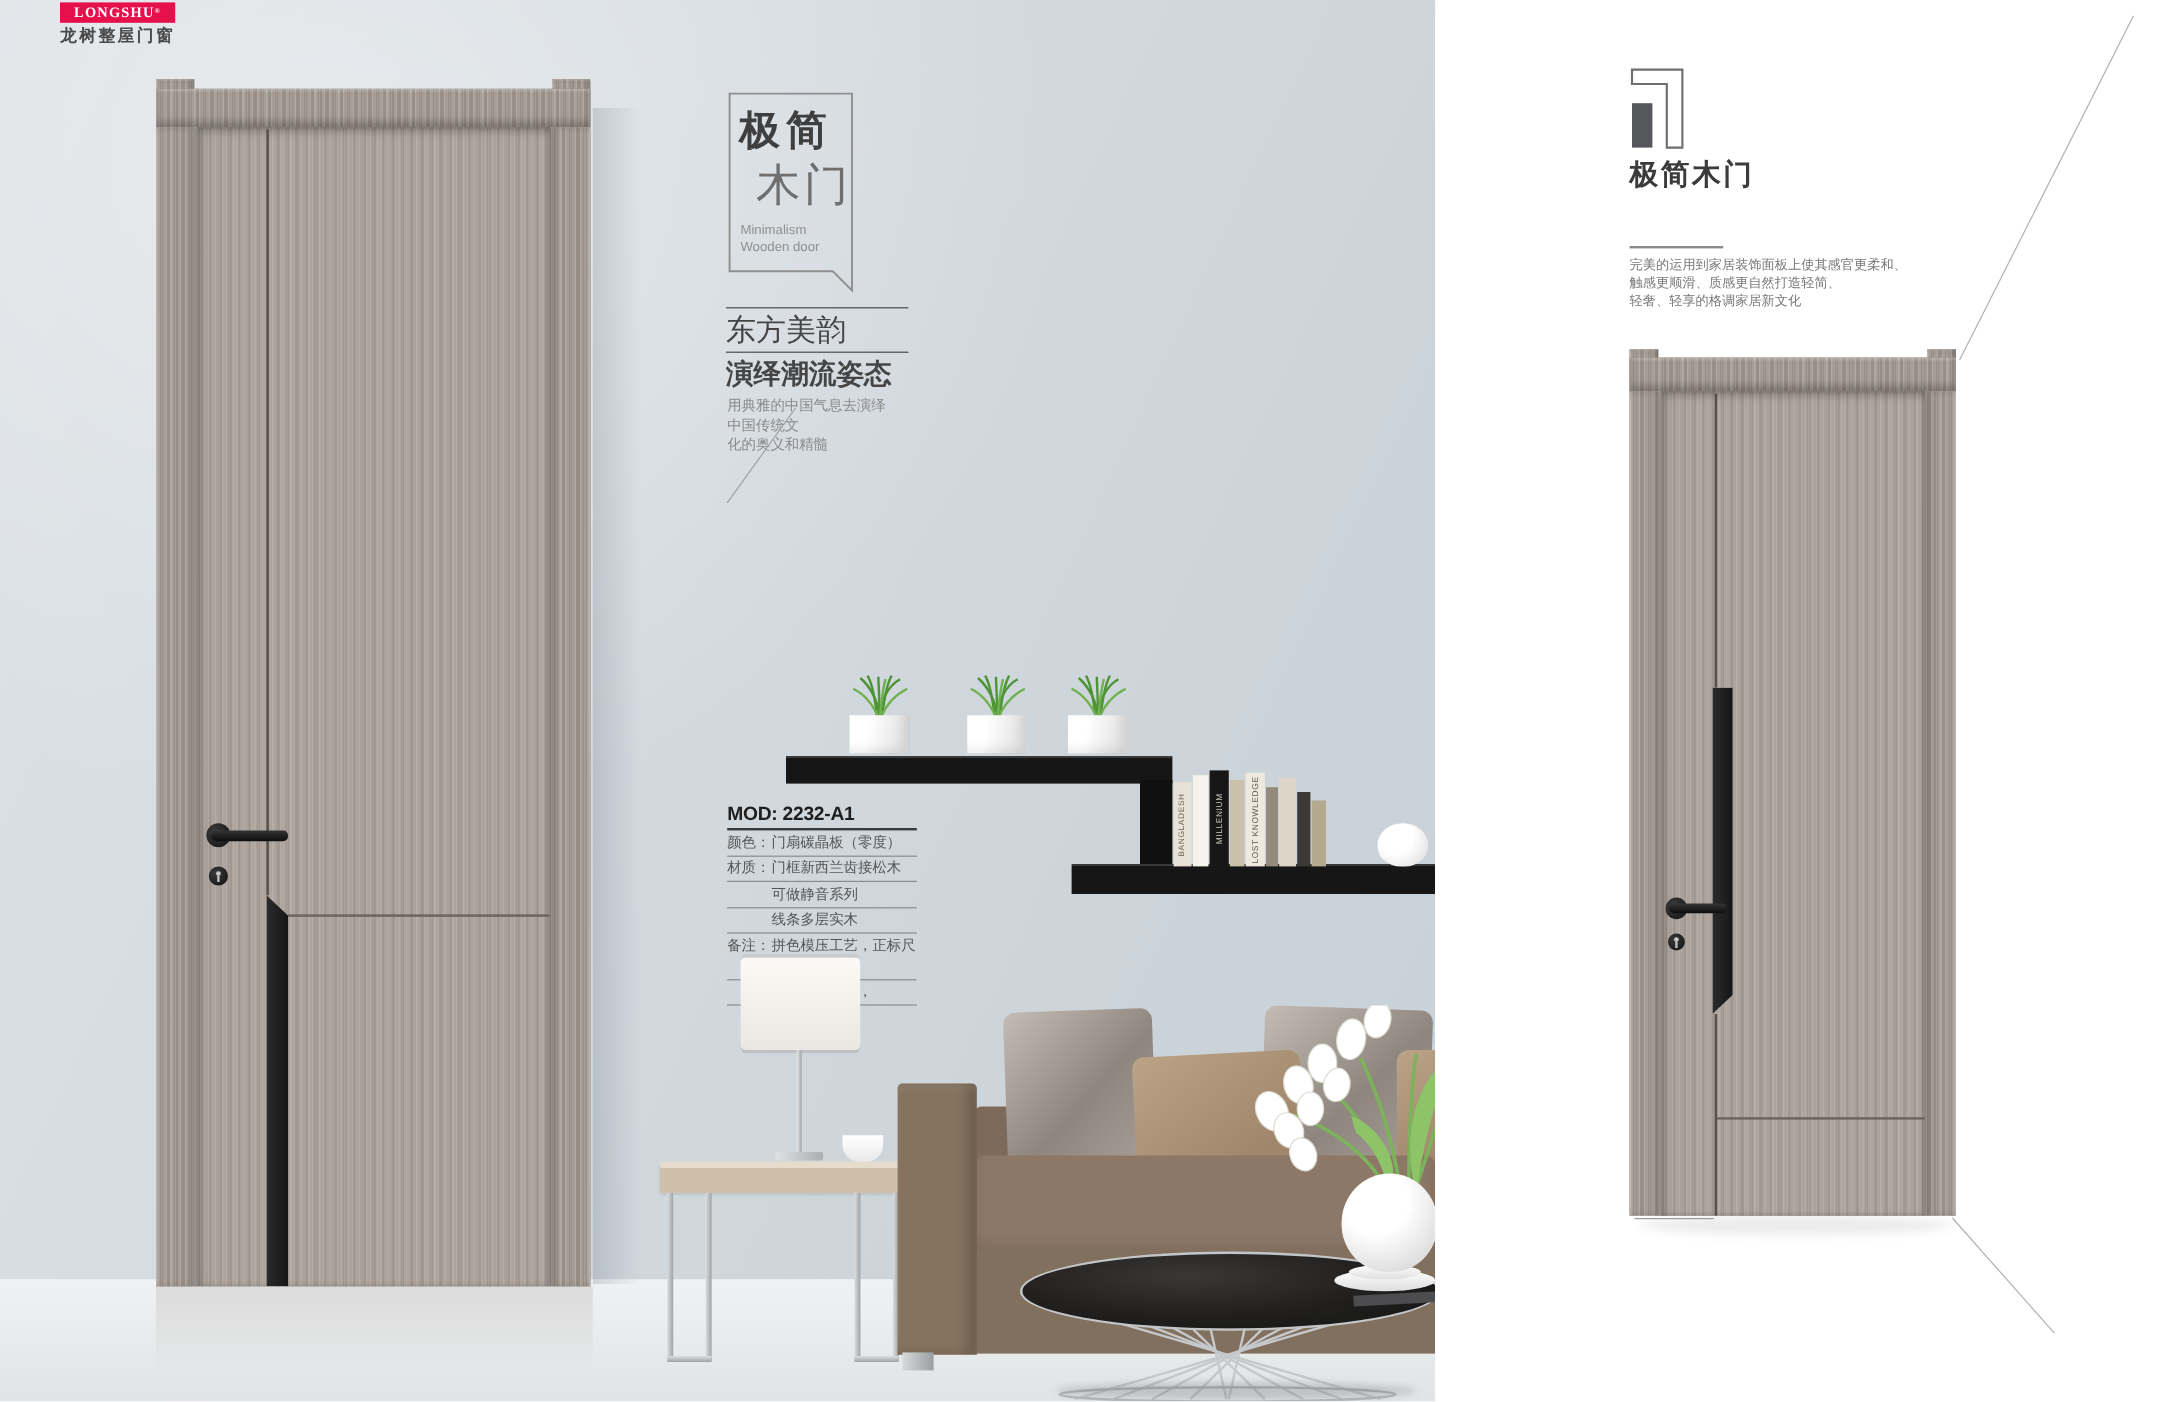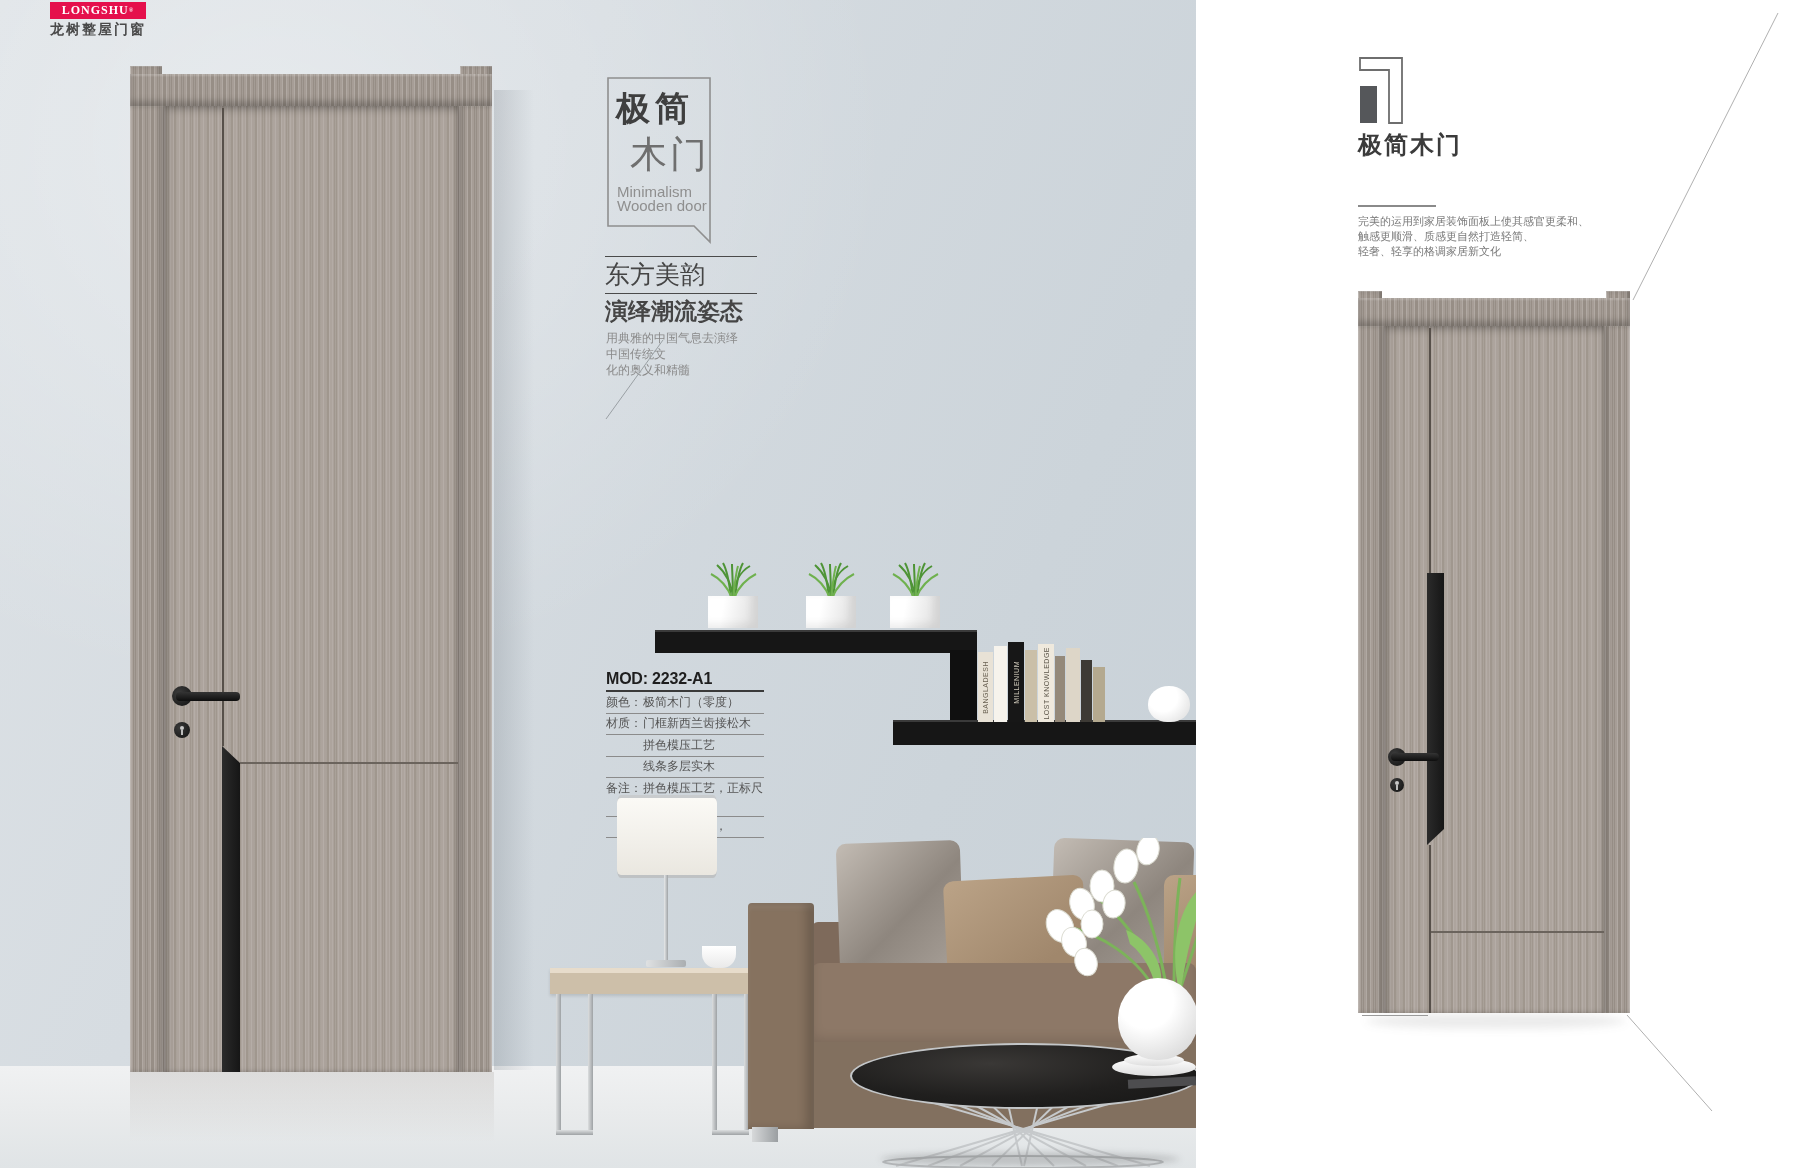--- a/index.html
+++ b/index.html
@@ -44,21 +44,21 @@
   .door .keyslot{position:absolute;left:50%;top:50%;width:2px;height:5px;margin-left:-1px;background:#bdbdbd;}
 
   .door-shadow-left{position:absolute;left:494px;top:90px;width:40px;height:980px;
                     background:linear-gradient(90deg,rgba(85,95,105,.20),rgba(85,95,105,0));}
   .door-reflection{position:absolute;left:130px;top:1072px;width:364px;height:70px;opacity:.35;
                    background:linear-gradient(rgba(150,142,135,.6),rgba(150,142,135,0));}
 
   
   .tb-cn1{position:absolute;left:616px;top:86px;font-size:34px;font-weight:800;color:#3f3f3f;letter-spacing:5px;}
   .tb-cn2{position:absolute;left:630px;top:130px;font-size:37px;font-weight:400;color:#6f6f6f;letter-spacing:3px;}
-  .tb-en{position:absolute;left:617px;top:185px;font-size:15px;line-height:14px;color:#8f8f8f;}
+  .tb-en{position:absolute;left:617px;top:185px;font-size:11px;line-height:14px;color:#8f8f8f;}
 
   
   .slogan{position:absolute;left:605px;top:256px;width:152px;color:#454545;}
   .slogan .rule{border-top:1.5px solid #4a4a4a;}
   .slogan .l1{font-size:25px;padding:1px 0 2px;}
   .slogan .l1 b{font-weight:400;}
   .slogan .l2{font-size:23px;padding:2px 0 0;font-weight:bold;}
   .desc-left{position:absolute;left:606px;top:330px;font-size:12px;line-height:16px;color:#8a8a8a;}
 
   
@@ -190,29 +190,29 @@
     </div>
 
     <svg class="abs" style="left:600px;top:335px;" width="70" height="90" viewBox="0 0 70 90">
       <line x1="63" y1="5" x2="6" y2="84" stroke="#9aa0a4" stroke-width="1"></line>
     </svg>
 
     <div class="spec" id="spec-left">
       <div class="spec-model">MOD: 2232-A1</div>
       <div class="spec-row">
           <span class="lbl">颜色：</span>
-          <span class="val">极简木门（零度）</span>
+          <span class="val">门扇碳晶板（零度）</span>
         </div>
       <div class="spec-row">
           <span class="lbl">材质：</span>
           <span class="val">门框新西兰齿接松木</span>
         </div>
       <div class="spec-row">
           <span class="lbl"></span>
-          <span class="val">拼色模压工艺</span>
+          <span class="val">可做静音系列</span>
         </div>
       <div class="spec-row">
           <span class="lbl"></span>
           <span class="val">线条多层实木</span>
         </div>
       <div class="spec-row">
           <span class="lbl">备注：</span>
           <span class="val">拼色模压工艺，正标尺寸</span>
         </div>
       <div class="spec-row">

